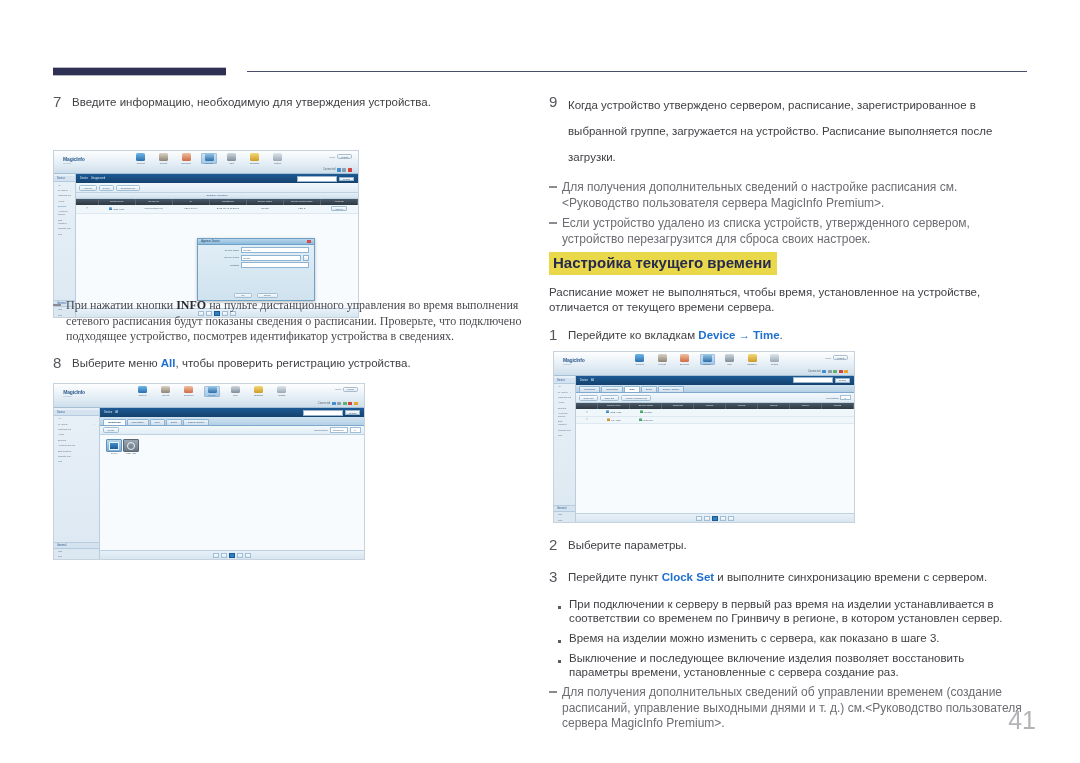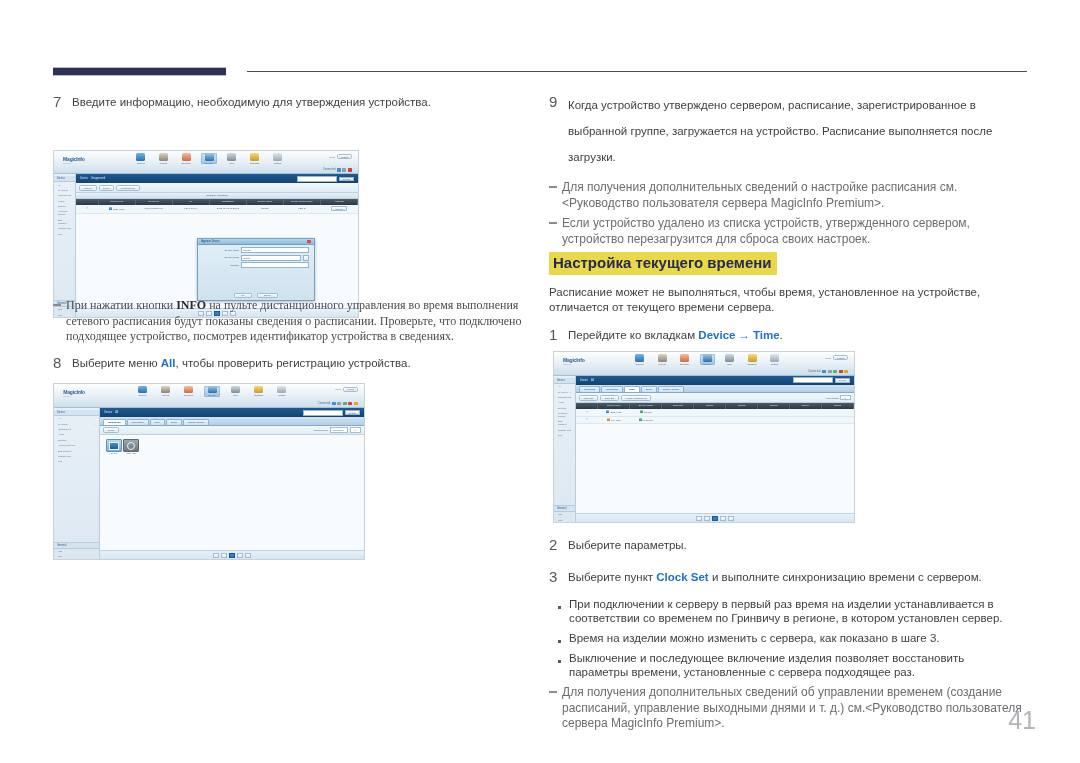--- a/index.html
+++ b/index.html
@@ -907,27 +907,27 @@
   </div>
 
   <div class="step" style="margin-top:12px;">
     <div class="step-num">2</div>
     <div class="step-txt">Выберите параметры.</div>
   </div>
 
   <div class="step" style="margin-top:12px;">
     <div class="step-num">3</div>
     <div class="step-txt">
-      <span>Выберите пункт </span><span class="blue">Clock Set</span><span> и выполните синхронизацию времени с сервером.</span>
+      <span>Перейдите пункт </span><span class="blue">Clock Set</span><span> и выполните синхронизацию времени с сервером.</span>
     </div>
   </div>
 
   <ul class="bullets tight" style="margin-top:10px; width:470px;">
     <li>При подключении к серверу в первый раз время на изделии устанавливается в соответствии со временем по Гринвичу в регионе, в котором установлен сервер.</li>
     <li>Время на изделии можно изменить с сервера, как показано в шаге 3.</li>
-    <li>Выключение и последующее включение изделия позволяет восстановить параметры времени, установленные с сервера подходящее раз.</li>
+    <li>Выключение и последующее включение изделия позволяет восстановить параметры времени, установленные с сервера создание раз.</li>
   </ul>
 
   <div class="note" style="width:468px;">Для получения дополнительных сведений об управлении временем (создание расписаний, управление выходными днями и т. д.) см.&lt;Руководство пользователя сервера MagicInfo Premium&gt;.</div>
 
 </div>
 
 <div class="pageno">41</div>
 
 </body></html>

